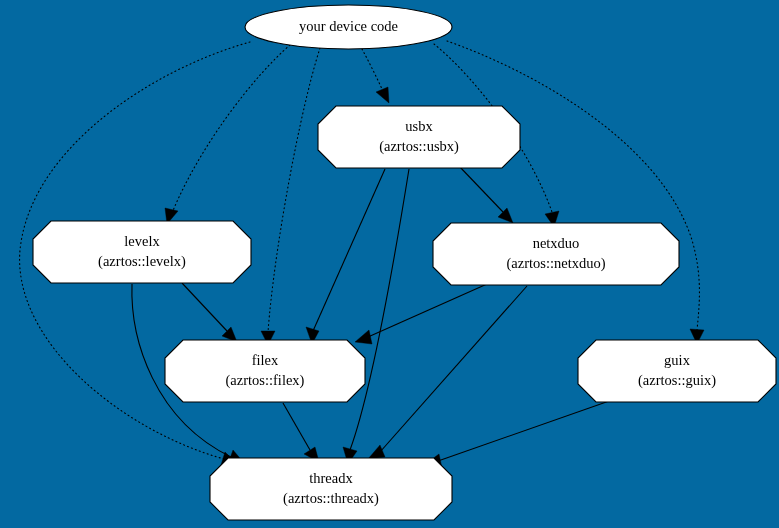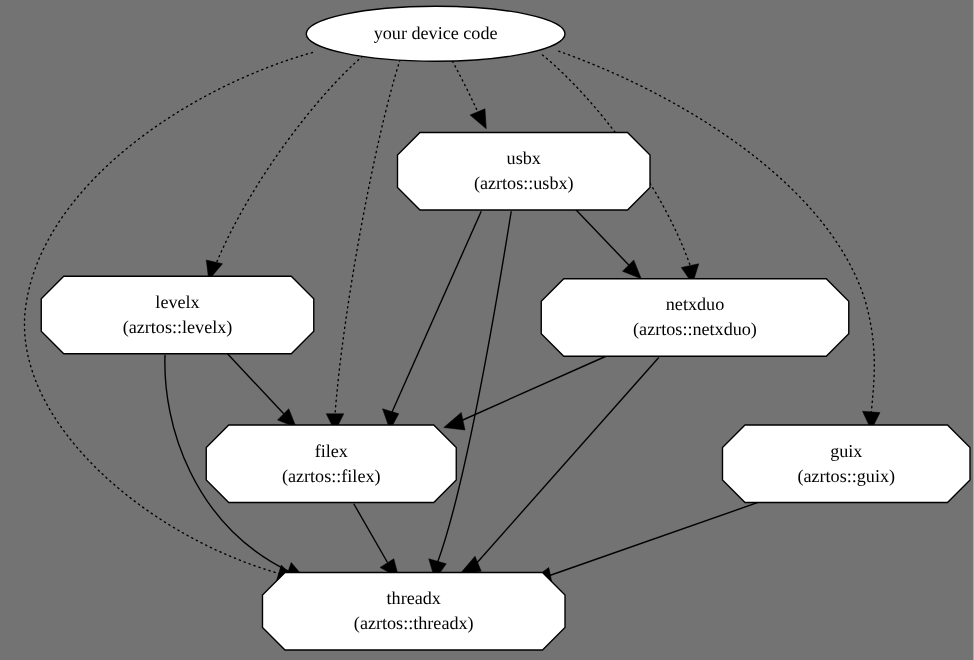--- a/index.html
+++ b/index.html
@@ -4,21 +4,21 @@
 <style>
   html, body {
     margin: 0;
     padding: 0;
     background: #ffffff;
   }
   #canvas {
     position: relative;
     width: 779px;
     height: 528px;
-    background: #737373;
+    background: #0369a1;
     overflow: hidden;
     font-family: "Liberation Serif", "DejaVu Serif", serif;
   }
   svg#graph {
     position: absolute;
     left: 0;
     top: 0;
     width: 779px;
     height: 528px;
   }

